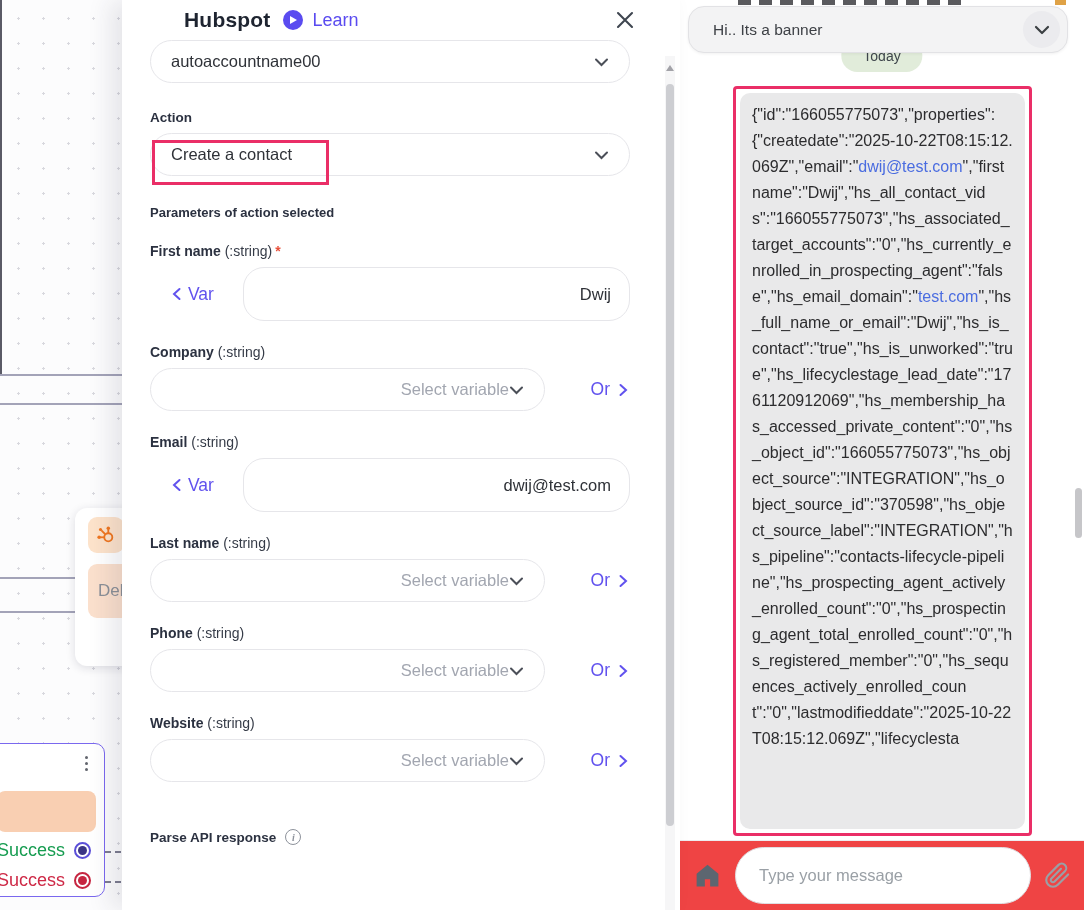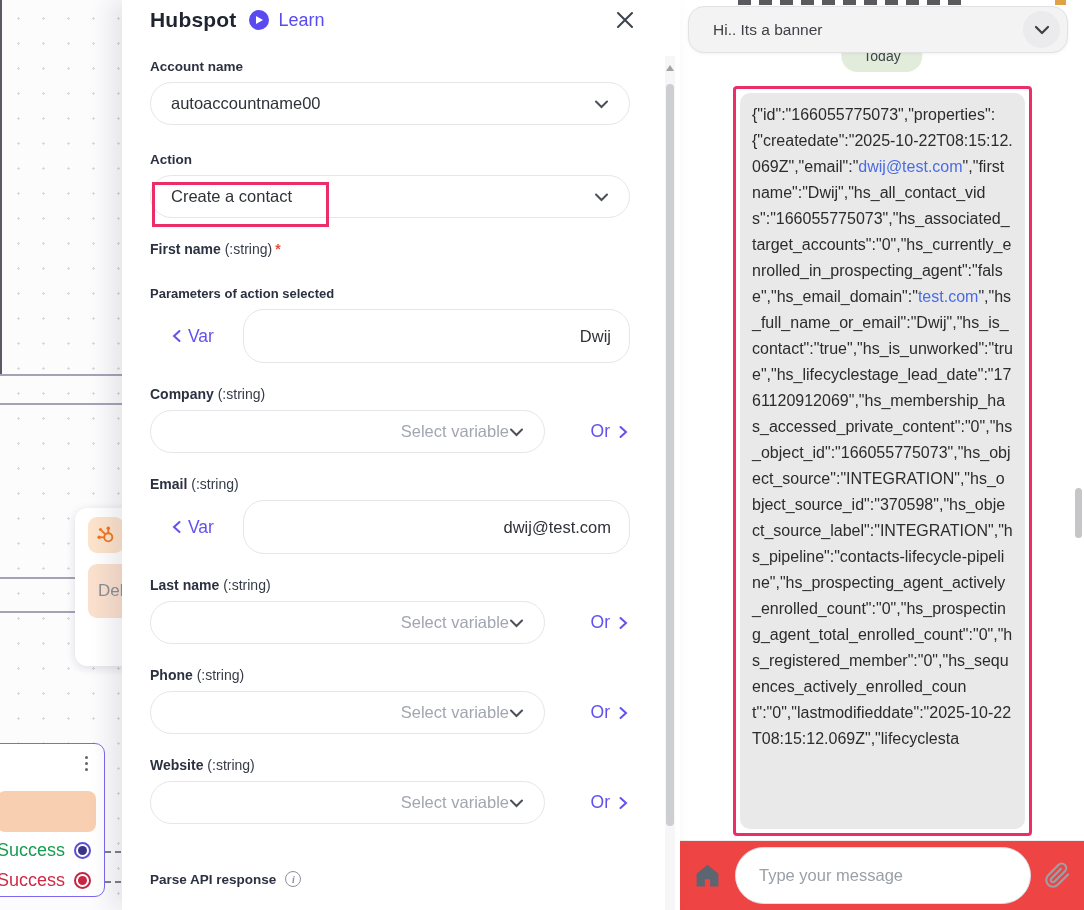--- a/index.html
+++ b/index.html
@@ -45,21 +45,21 @@
   .port-dot.purple i { width:9px; height:9px; border-radius:50%; background:#3b3585; }
   .port-dot.redring { border:2px solid #c62641; }
   .port-dot.redring i { width:9px; height:9px; border-radius:50%; background:#c62641; }
   .dash-link { position:absolute; width:26px; border-top:2px dashed #7d7d90; }
   .dash1 { left:105px; top:851px; }
   .dash2 { left:105px; top:881px; }
 
   
   .drawer { position:absolute; left:122px; top:0; width:558px; height:910px; background:#fff;
             box-shadow:-12px 0 22px rgba(40,40,70,.10); z-index:10; padding:6px 50px 0 28px; }
-  .title-row { display:flex; align-items:center; margin-top:2px; }
+  .title-row { display:flex; align-items:center; margin-top:2px;margin-left:34px; }
   .drawer-title { font-size:21px; font-weight:700; color:#1e2430; letter-spacing:.2px; }
   .play-ic { width:20px; height:20px; border-radius:50%; background:#5a4bf0; margin-left:12px;
              display:flex; align-items:center; justify-content:center; }
   .play-ic i { width:0; height:0; border-left:7px solid #fff; border-top:4.5px solid transparent;
                border-bottom:4.5px solid transparent; margin-left:2px; }
   .learn-link { color:#5a4bf0; font-size:18px; margin-left:10px; cursor:pointer; }
   .close-btn { margin-left:auto; margin-right:-6px; cursor:pointer; display:flex; }
 
   .lbl { font-size:13.5px; font-weight:700; color:#2b3140; }
   .lbl .type { font-weight:400; color:#353b47; }
@@ -191,44 +191,43 @@
           <i></i>
         </span>
       <span class="learn-link">Learn</span>
       <span class="close-btn">
         <svg width="22" height="22" viewBox="0 0 22 22">
             <path d="M4 4 L18 18 M18 4 L4 18" stroke="#3f4650" stroke-width="2.1" stroke-linecap="round"></path>
           </svg>
       </span>
     </div>
 
-    <div class="lbl lbl-account">Account name</div>
     <div class="select">
       <span>autoaccountname00</span>
       <svg width="15" height="10" viewBox="0 0 15 10">
           <path d="M2 2.5 L7.5 8 L13 2.5" stroke="#4b4f58" stroke-width="2" fill="none" stroke-linecap="round"></path>
         </svg>
     </div>
 
     <div class="lbl lbl-action">Action</div>
     <div class="sel-wrap">
       <div class="select">
         <span>Create a contact</span>
         <svg width="15" height="10" viewBox="0 0 15 10">
             <path d="M2 2.5 L7.5 8 L13 2.5" stroke="#4b4f58" stroke-width="2" fill="none" stroke-linecap="round"></path>
           </svg>
       </div>
       <div class="hl-box"></div>
     </div>
 
+    <div class="lbl lbl-params">Parameters of action selected</div>
+
     <div class="lbl lbl-field">
       <span>First name</span> <span class="type">(:string)</span><span class="req">*</span>
     </div>
-
-    <div class="lbl lbl-params">Parameters of action selected</div>
     <div class="ctrl-row">
       <span class="var-link">
         <svg width="9" height="14" viewBox="0 0 9 14">
             <path d="M7.5 2 L2 7 L7.5 12" stroke="#6152ee" stroke-width="2" fill="none" stroke-linecap="round"></path>
           </svg>
         <span>Var</span>
       </span>
       <input class="txt-input" value="Dwij" style="">
     </div>
 

